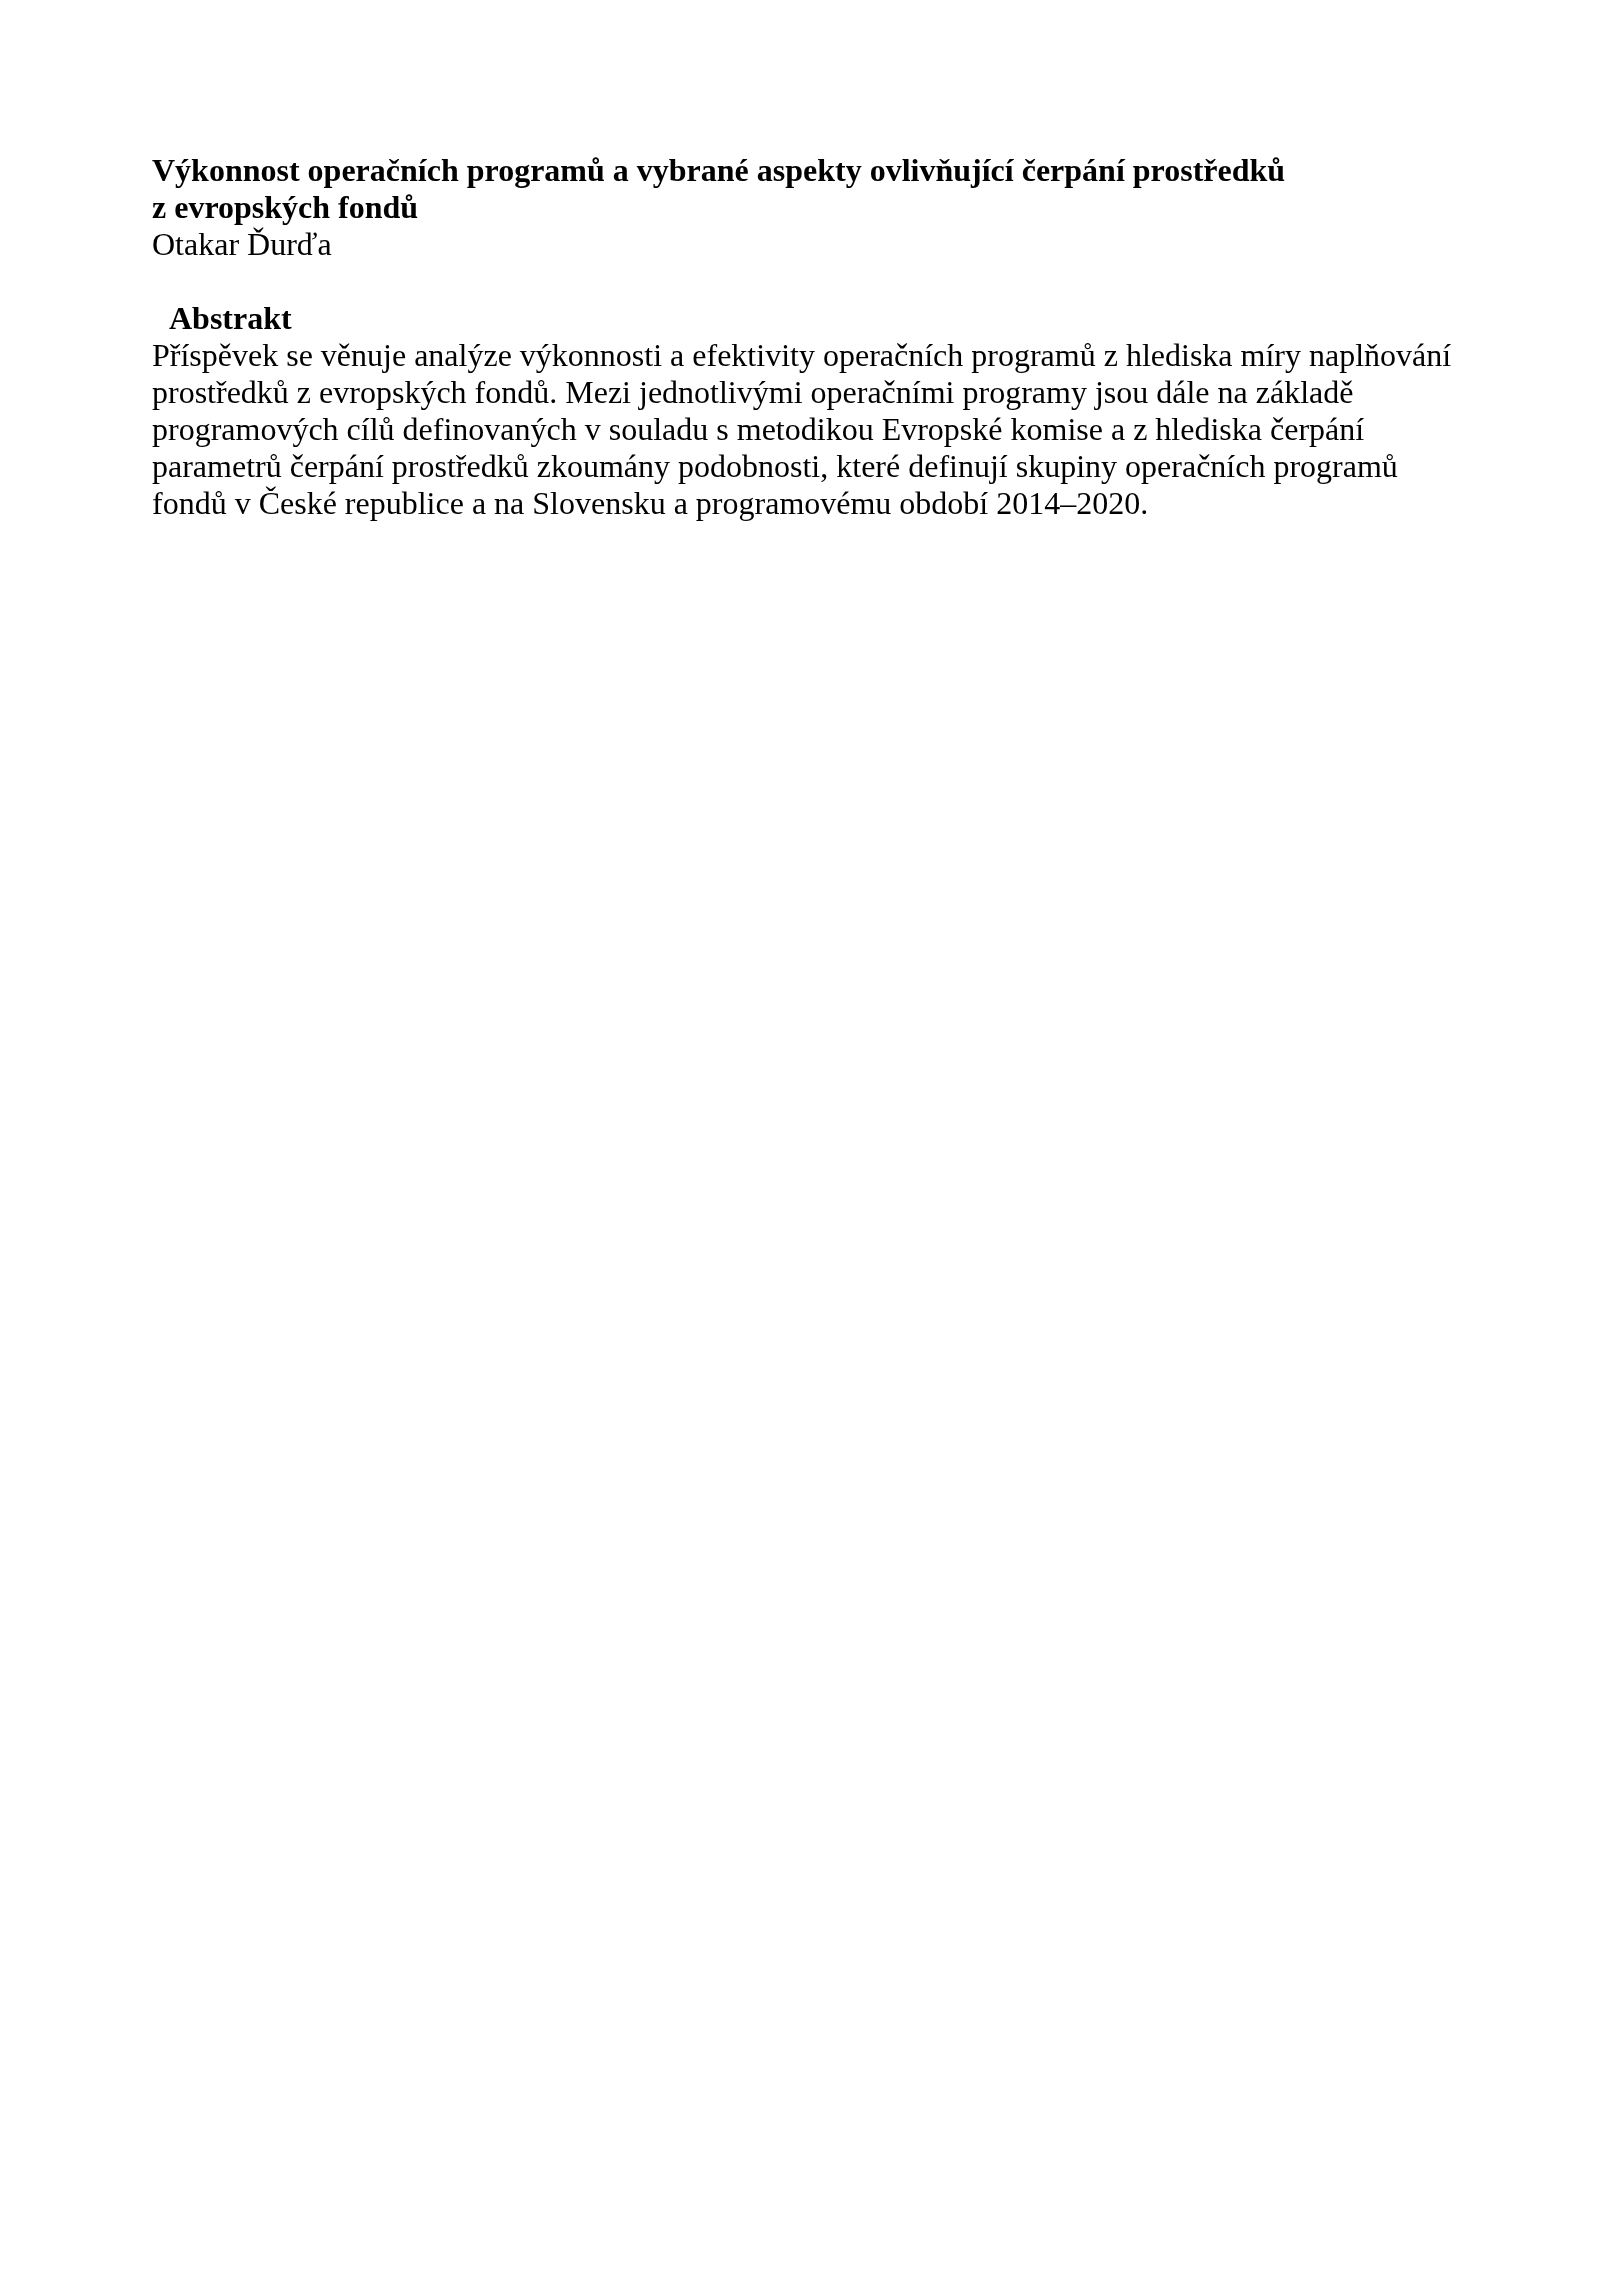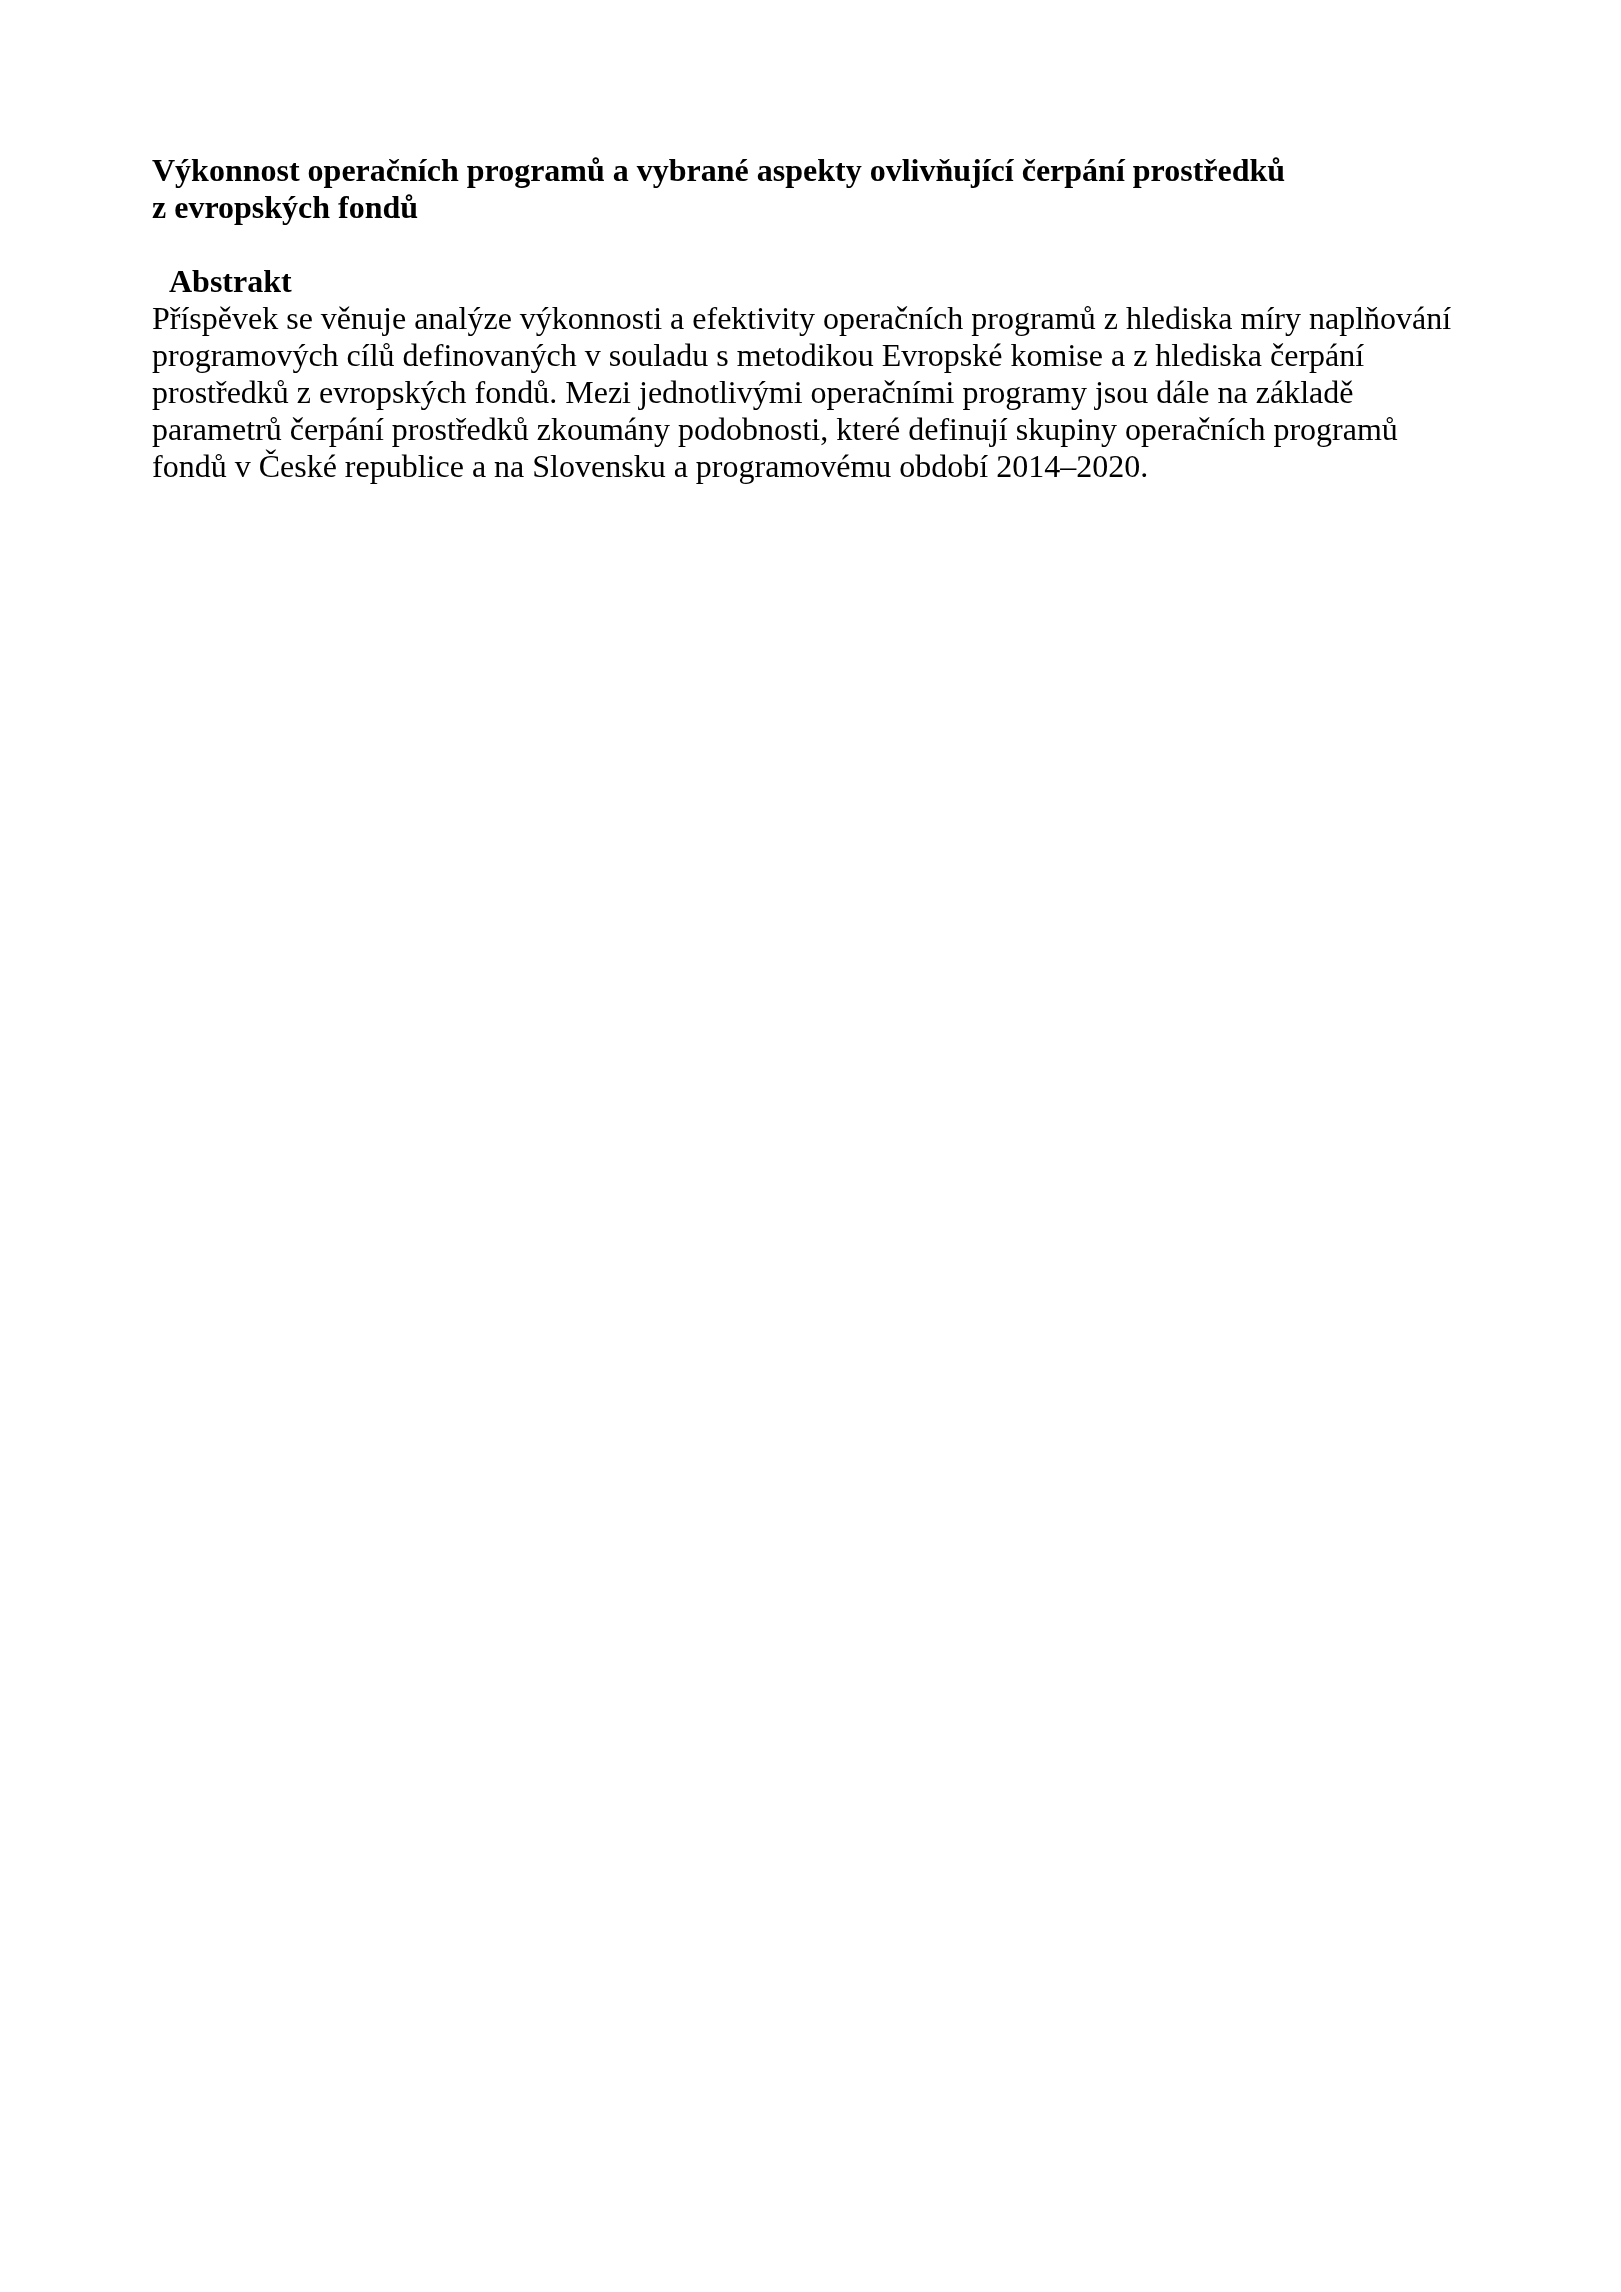--- a/index.html
+++ b/index.html
@@ -43,27 +43,28 @@
 </head>
 <body>
 
 <div class="page">
 
   <div class="title-block">
     <div class="line">Výkonnost operačních programů a vybrané aspekty ovlivňující čerpání prostředků</div>
     <div class="line">z evropských fondů</div>
   </div>
 
+  <div class="line author-line">Otakar Ďurďa</div>
 
   <div class="spacer-line"></div>
 
   <div class="line abstract-heading">Abstrakt</div>
 
   <div class="abstract-paragraph">
     <div class="line">Příspěvek se věnuje analýze výkonnosti a efektivity operačních programů z hlediska míry naplňování</div>
+    <div class="line">prostředků z evropských fondů. Mezi jednotlivými operačními programy jsou dále na základě</div>
     <div class="line">programových cílů definovaných v souladu s metodikou Evropské komise a z hlediska čerpání</div>
-    <div class="line">prostředků z evropských fondů. Mezi jednotlivými operačními programy jsou dále na základě</div>
     <div class="line">parametrů čerpání prostředků zkoumány podobnosti, které definují skupiny operačních programů</div>
     <div class="line">fondů v České republice a na Slovensku a programovému období 2014–2020.</div>
   </div>
 
 </div>
 
 
 </body></html>

